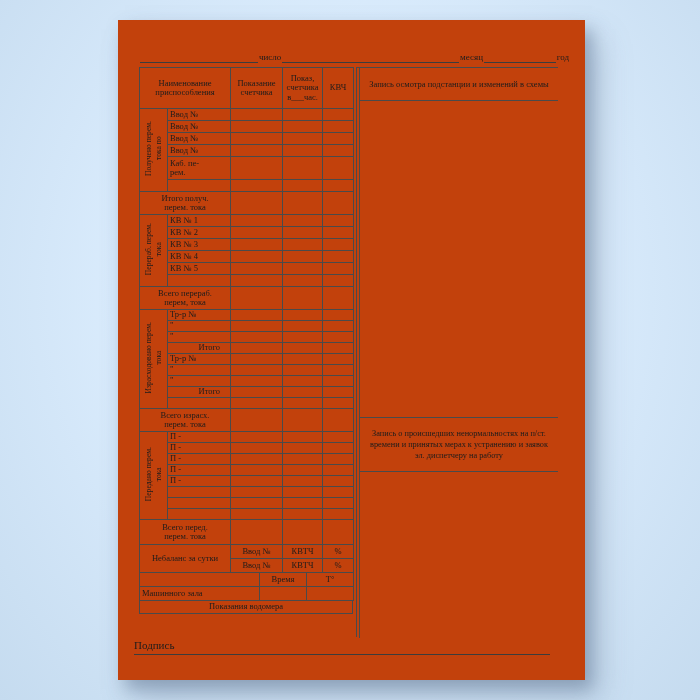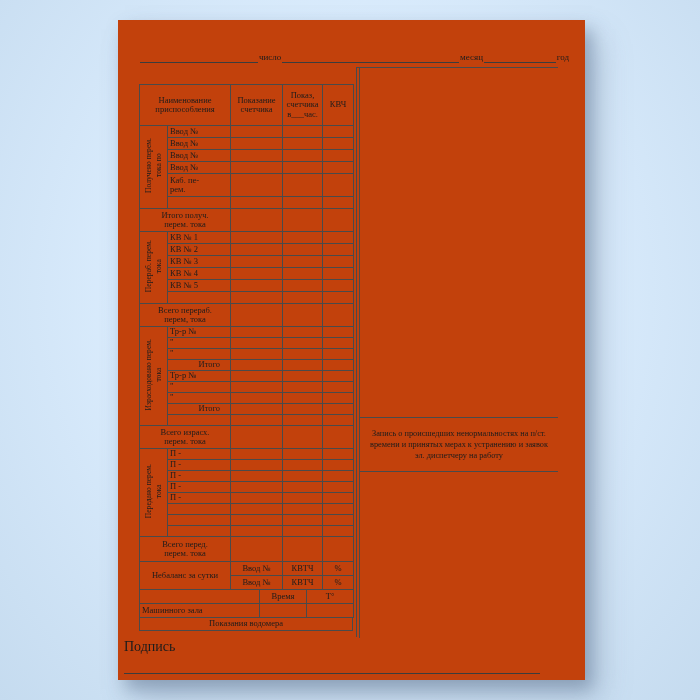--- a/index.html
+++ b/index.html
@@ -17,21 +17,21 @@
   .dateline{
     position:absolute;left:22px;top:29px;width:430px;height:14px;
     display:flex;align-items:flex-end;font-size:9px;line-height:11px;color:#1c1c1c;
   }
   .dateline .seg{border-bottom:1px solid #3c3c3c;height:12px;}
   .seg.s1{flex:120 0 0;} .seg.s2{flex:180 0 0;} .seg.s3{flex:73 0 0;}
   .dateline .w{padding:0 1px;}
   
   .stack{position:absolute;left:21px;top:47px;width:214px;}
   table.g{border-collapse:collapse;table-layout:fixed;width:214px;margin-top:-1px;}
-  table.g:first-child{margin-top:17px;}
+  table.g:first-child{margin-top:0;}
   td{
     border:1px solid #4a4a4a;padding:0 2px;vertical-align:middle;
     font-size:8.5px;line-height:9.5px;color:#1c1c1c;white-space:pre-line;
     overflow:hidden;
   }
   .c{text-align:center;}
   .rt{text-align:right;padding-right:10px;}
   .vc{text-align:center;padding:0;}
   .vt{
     display:inline-block;writing-mode:vertical-rl;transform:rotate(180deg);
@@ -55,23 +55,23 @@
     font-size:8.5px;line-height:10px;text-align:center;color:#1c1c1c;padding:0 6px;
   }
   .rc-note2{
     position:absolute;left:0;top:349px;width:100%;box-sizing:border-box;
     border-top:1px solid #4a4a4a;border-bottom:1px solid #4a4a4a;
     padding:10px 4px;font-size:8.3px;line-height:11px;text-align:center;
     color:#1c1c1c;white-space:pre-line;
   }
   
   .signature{
-    position:absolute;left:6px;top:619px;width:416px;
-    border-bottom:1px solid #3c3c3c;padding-bottom:18px;
-    font-size:14px;color:#1c1c1c;
+    position:absolute;left:16px;top:619px;width:416px;
+    border-bottom:1px solid #3c3c3c;padding-bottom:3px;
+    font-size:11px;color:#1c1c1c;
   }
 </style>
 </head>
 <body>
 
 <div class="paper">
 
   <div class="dateline">
     <span class="seg s1"></span>
     <span class="w">число</span>
@@ -357,20 +357,21 @@
       <tbody>
           <tr class="r12">
             <td class="c">Показания водомера</td>
           </tr>
     </tbody>
       </table>
   </div>
 
   <div class="rpanel">
     <div class="inner">
+      <div class="rc-header">Запись осмотра подстанции и изменений в схемы</div>
       <div class="rc-note2">Запись о происшедших ненормальностях на п/ст.
 времени и принятых мерах к устранению и заявок
 эл. диспетчеру на работу</div>
     </div>
   </div>
 
   <div class="signature">
     <span>Подпись</span>
   </div>
 

